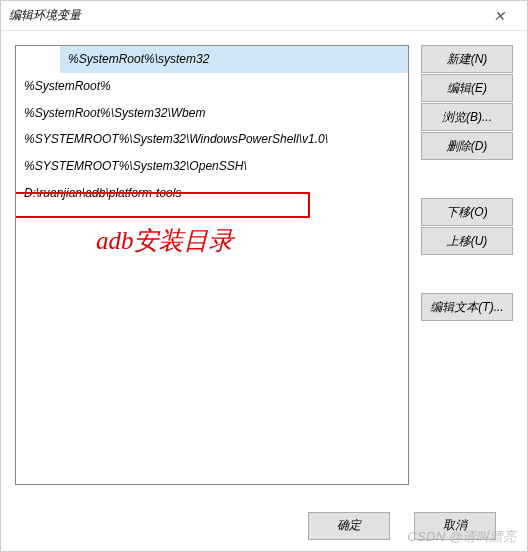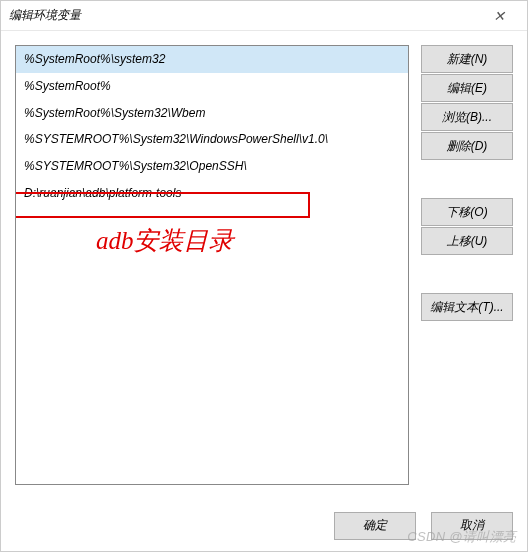--- a/index.html
+++ b/index.html
@@ -4,27 +4,27 @@
 <style>
   * { box-sizing: border-box; margin: 0; padding: 0; font-family: "Microsoft YaHei", "Segoe UI", sans-serif; font-style: italic; }
   body { width: 528px; height: 552px; background: #fff; overflow: hidden; position: relative; }
   .dialog { width: 528px; height: 552px; border: 1px solid #ccc; background: #fff; display: flex; flex-direction: column; }
   .titlebar { height: 30px; display: flex; align-items: center; padding: 0 8px; background: #fff; border-bottom: 1px solid #e8e8e8; }
   .titlebar .title { font-size: 12px; color: #000; flex: 1; }
   .titlebar .close { width: 40px; text-align: center; color: #555; font-size: 14px; cursor: pointer; }
   .body { flex: 1; display: flex; padding: 14px; gap: 12px; }
   .list { flex: 1; border: 1px solid #888; background: #fff; overflow: hidden; position: relative; }
   .list-item { font-size: 12px; color: #000; padding: 5px 8px; line-height: 1.4; white-space: nowrap; overflow: hidden; text-overflow: ellipsis; }
-  .list-item.selected { background: #d0e7f7; }
+  .list-item.selected { background: #d0e7f7; margin-left: 44px; }
   .highlight-box { position: absolute; border: 2px solid #e00000; left: -2px; top: 146px; width: 296px; height: 26px; pointer-events: none; }
   .annotation { position: absolute; top: 178px; left: 80px; color: #e00000; font-size: 25px; font-family: "SimSun", serif; pointer-events: none; }
   .buttons { width: 92px; display: flex; flex-direction: column; gap: 1px; }
   .btn { width: 92px; height: 28px; font-size: 12px; background: #e1e1e1; border: 1px solid #adadad; cursor: pointer; display: flex; align-items: center; justify-content: center; color: #000; }
   .gap { height: 36px; }
-  .footer { height: 52px; border-top: 1px solid transparent; display: flex; align-items: center; justify-content: flex-end; padding: 0 14px; gap: 15px; }
+  .footer { height: 52px; border-top: 1px solid transparent; display: flex; align-items: center; justify-content: flex-end; padding: 0 31px; gap: 24px; }
   .footer .btn { width: 82px; }
   .watermark { position: absolute; bottom: 6px; right: 12px; font-size: 13px; color: rgba(160,160,160,0.65); pointer-events: none; letter-spacing: 0.3px; }
 </style>
 </head>
 <body>
 
 <div class="dialog">
   <div class="titlebar">
     <span class="title">编辑环境变量</span>
     <span class="close">✕</span>

